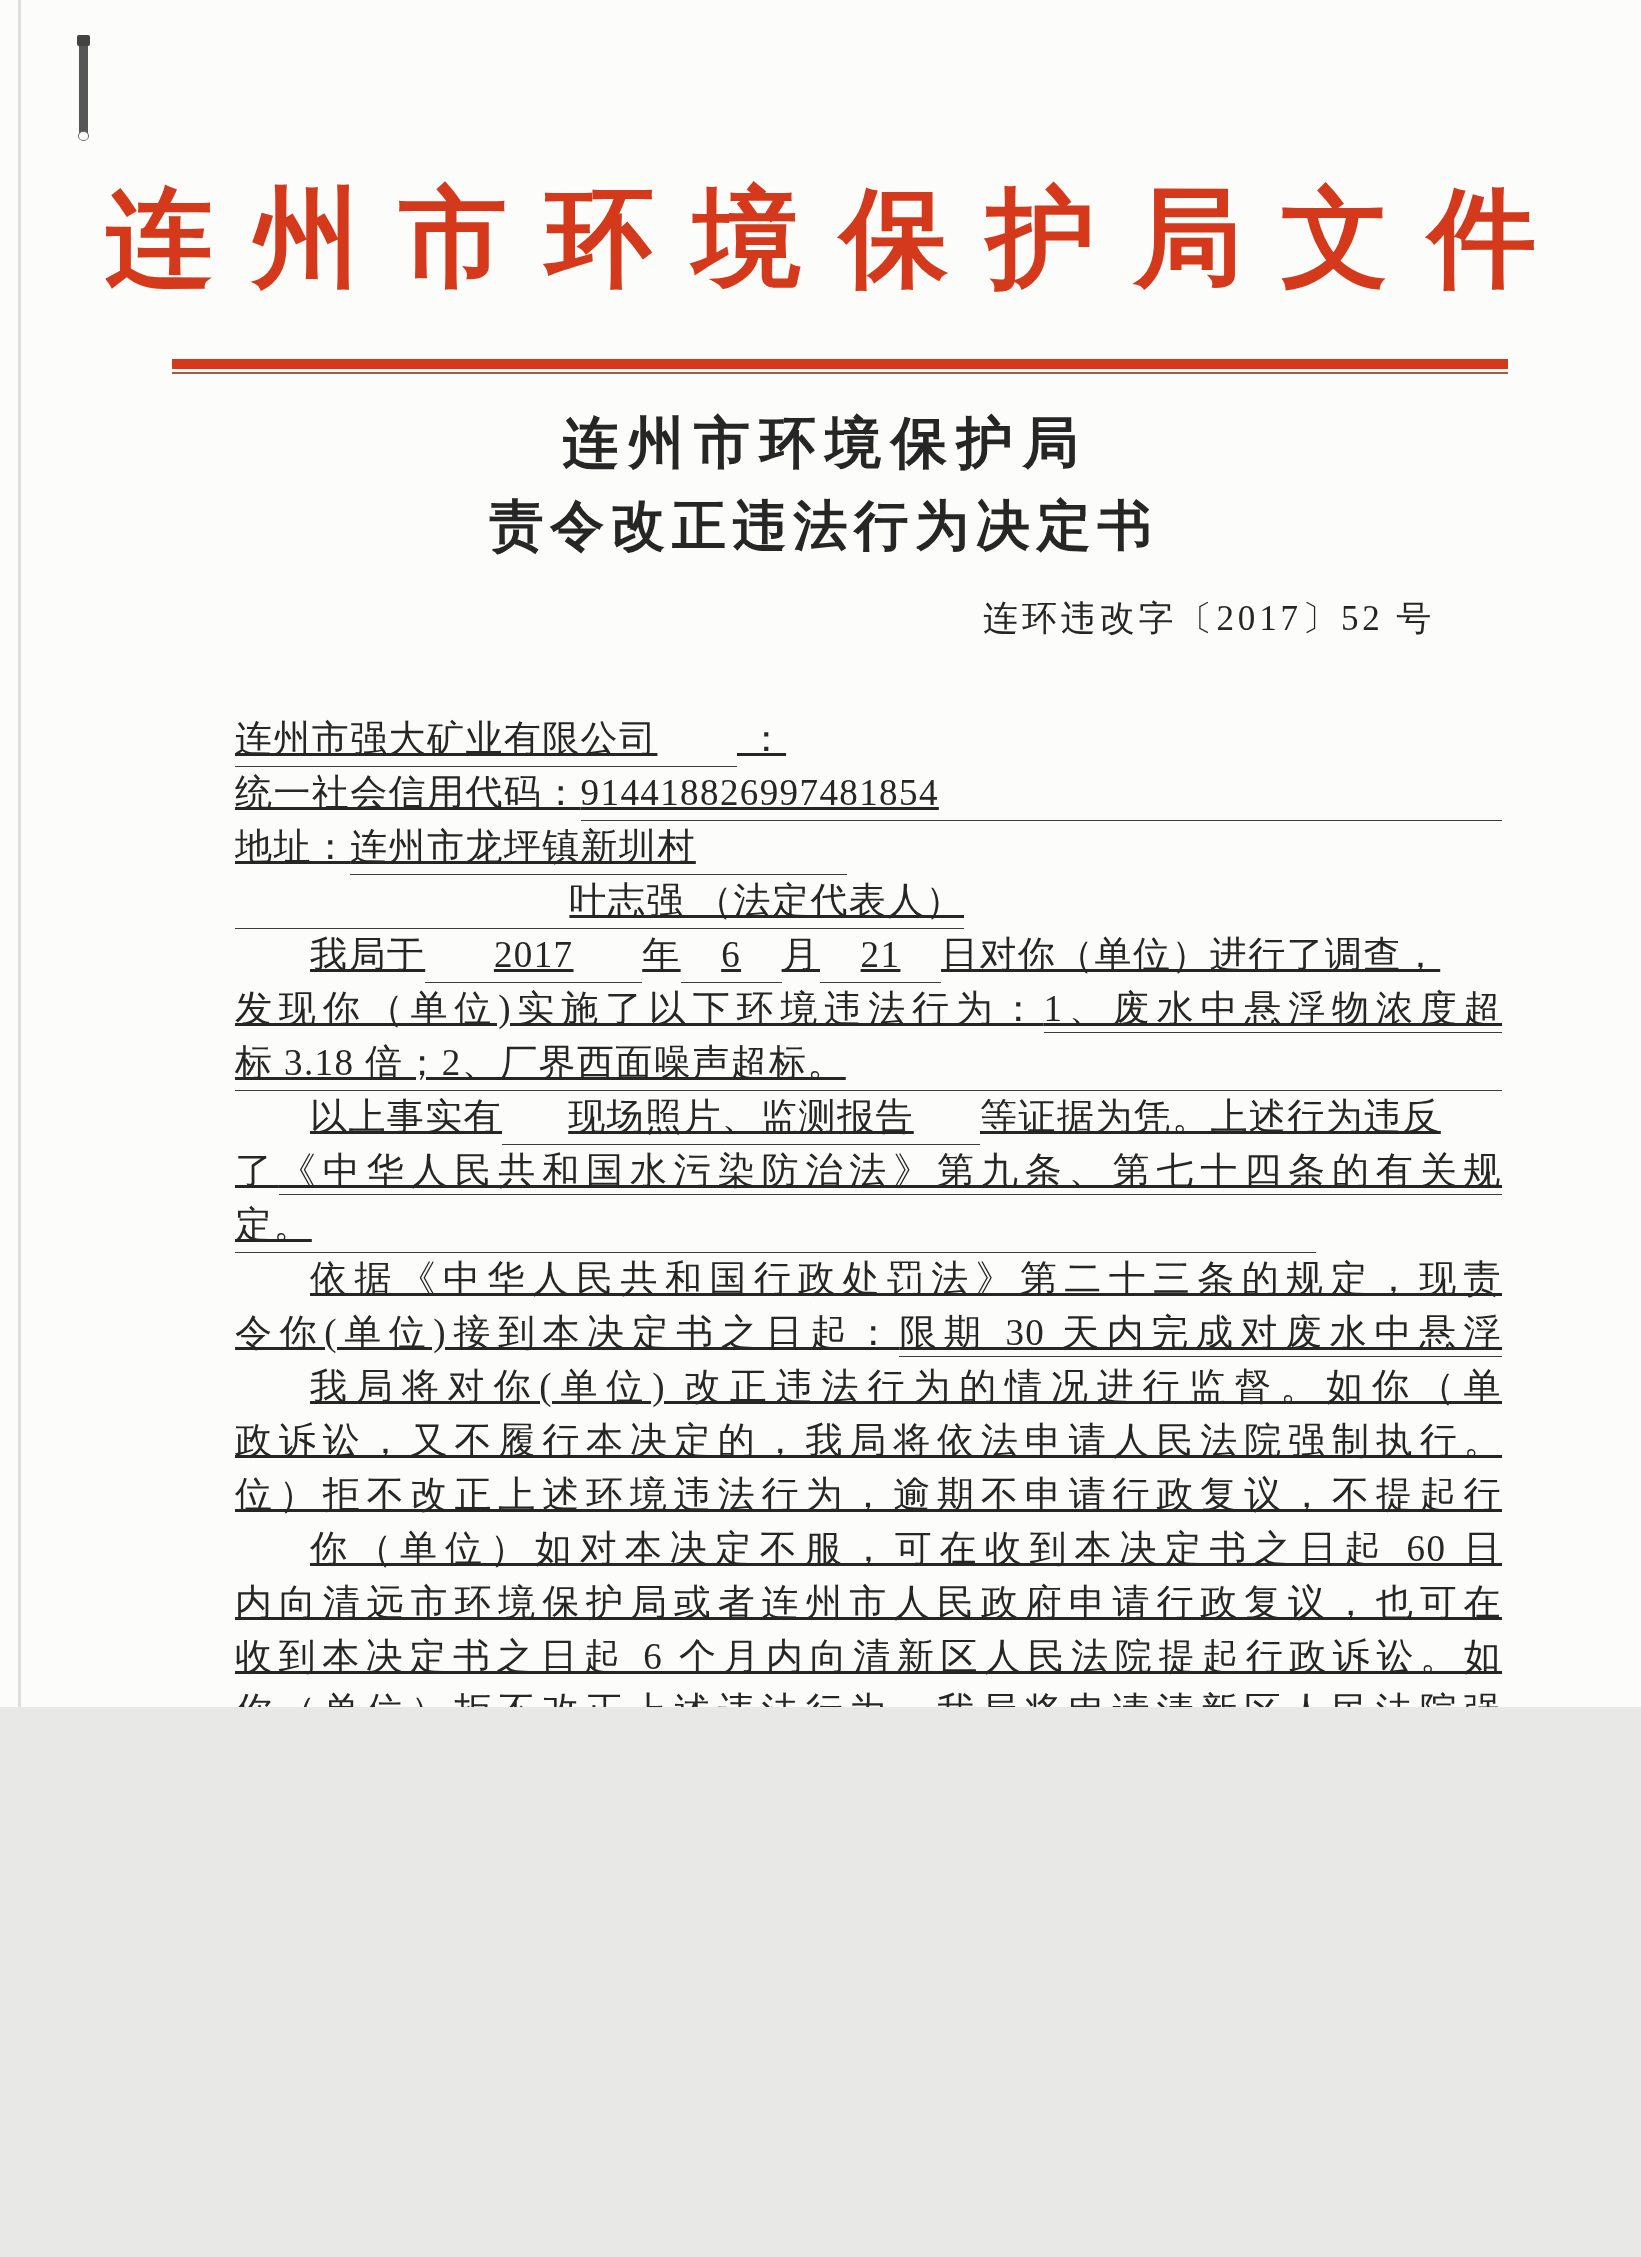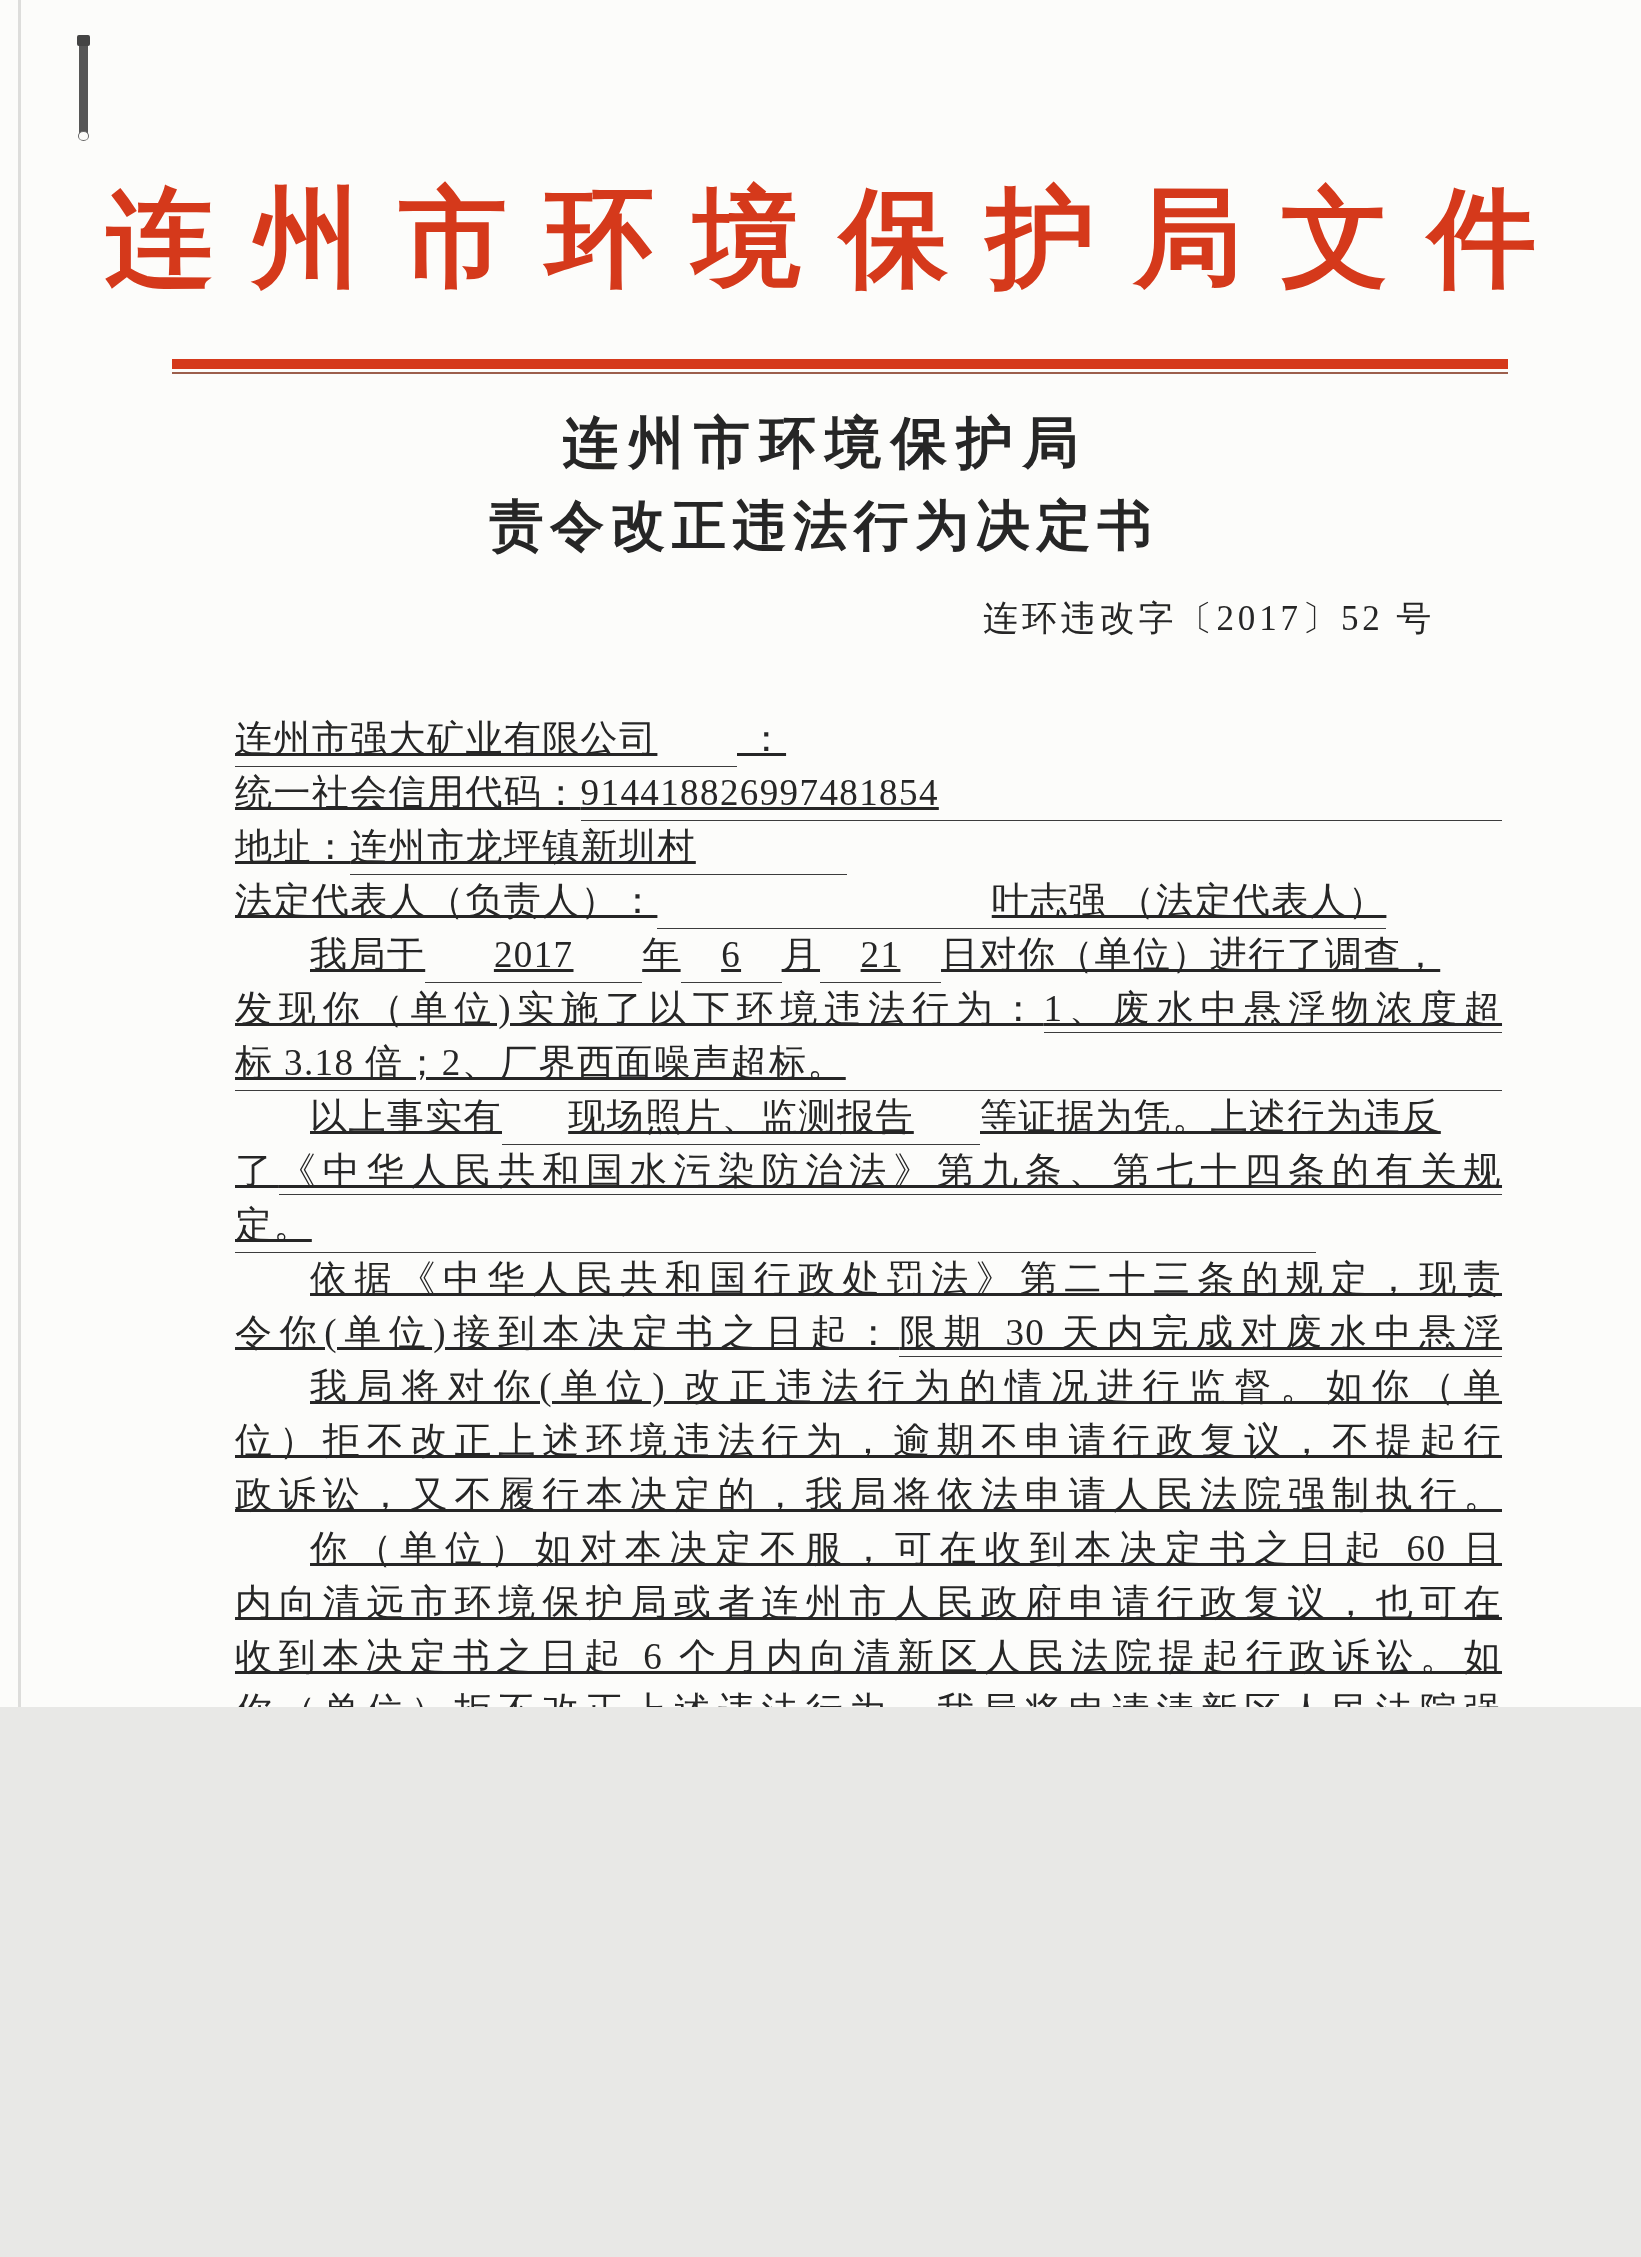--- a/index.html
+++ b/index.html
@@ -78,32 +78,32 @@
 
   <div class="doc-title1">连州市环境保护局</div>
   <div class="doc-title2">责令改正违法行为决定书</div>
 
   <div class="doc-number">连环违改字〔2017〕52 号</div>
 
   <div class="body">
       <div class="line"><span class="u" style="width: 502px;">连州市强大矿业有限公司</span><span> ：</span></div>
       <div class="line"><span>统一社会信用代码：</span><span class="u fill">914418826997481854</span></div>
       <div class="line"><span>地址：</span><span class="u" style="width: 497px;">连州市龙坪镇新圳村</span></div>
-      <div class="line"><span>法定代表人（负责人）：</span><span class="u ctr" style="width: 729px; text-align: right;">叶志强 （法定代表人）</span></div>
+      <div class="line"><span class="u ctr" style="width: 729px; text-align: right;">叶志强 （法定代表人）</span></div>
       <div class="line ind"><span>我局于</span><span class="u ctr" style="width: 217px;">2017</span><span>年</span><span class="u ctr" style="width: 101px;">6</span><span>月</span><span class="u ctr" style="width: 121px;">21</span><span>日对你（单位）进行了调查，</span></div>
       <div class="line just"><span>发现你（单位)实施了以下环境违法行为：</span><span class="u">1、废水中悬浮物浓度超</span></div>
       <div class="line"><span class="u">标 3.18 倍；2、厂界西面噪声超标。</span><span class="u fill"></span></div>
       <div class="line ind"><span>以上事实有</span><span class="u ctr" style="width: 478px;">现场照片、监测报告</span><span>等证据为凭。上述行为违反</span></div>
       <div class="line just"><span>了</span><span class="u">《中华人民共和国水污染防治法》第九条、第七十四条的有关规</span></div>
       <div class="line"><span class="u" style="width: 1081px;">定。</span></div>
       <div class="line just ind"><span>依据《中华人民共和国行政处罚法》第二十三条的规定，现责</span></div>
       <div class="line just"><span>令你(单位)接到本决定书之日起：</span><span class="u">限期 30 天内完成对废水中悬浮</span></div>
       <div class="line just ind"><span>我局将对你(单位) 改正违法行为的情况进行监督。如你（单</span></div>
+      <div class="line just"><span>政诉讼，又不履行本决定的，我局将依法申请人民法院强制执行。</span></div>
       <div class="line just"><span>位）拒不改正上述环境违法行为，逾期不申请行政复议，不提起行</span></div>
-      <div class="line just"><span>政诉讼，又不履行本决定的，我局将依法申请人民法院强制执行。</span></div>
       <div class="line just ind"><span>你（单位）如对本决定不服，可在收到本决定书之日起 60 日</span></div>
       <div class="line just"><span>内向清远市环境保护局或者连州市人民政府申请行政复议，也可在</span></div>
       <div class="line just"><span>收到本决定书之日起 6 个月内向清新区人民法院提起行政诉讼。如</span></div>
       <div class="line just"><span>你（单位）拒不改正上述违法行为，我局将申请清新区人民法院强</span></div>
       <div class="line"><span>制执行。</span></div>
     </div>
 
   <div class="sig-agency">连州市环境保护局</div>
   <div class="sig-date">2017 年 12 月 5 日</div>
 

